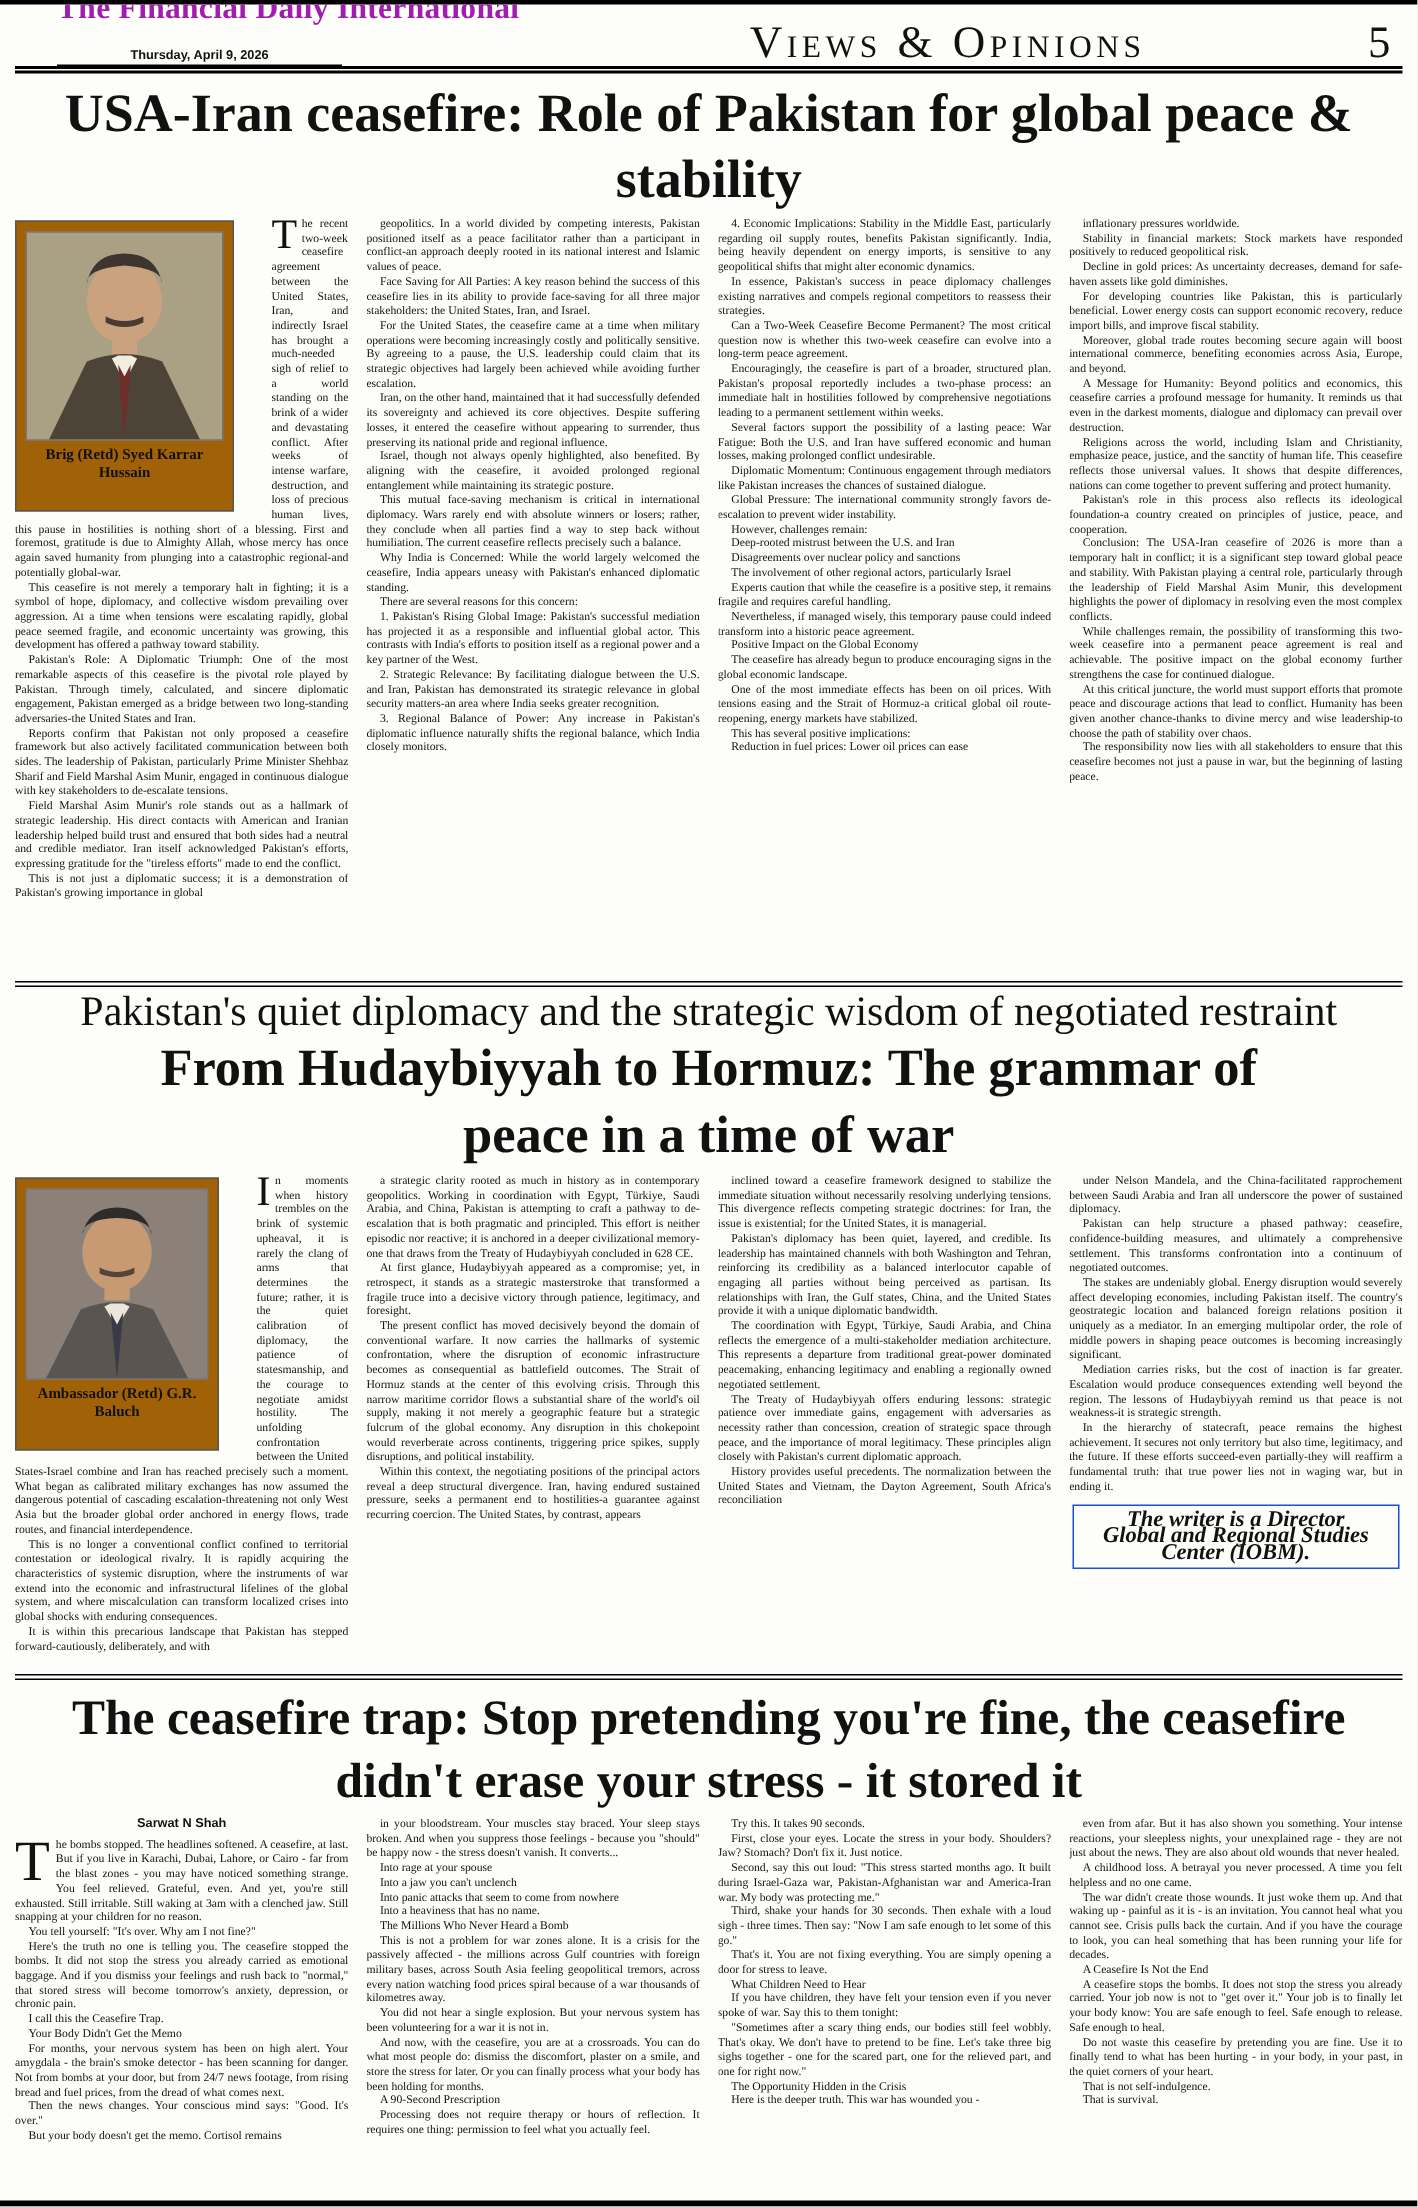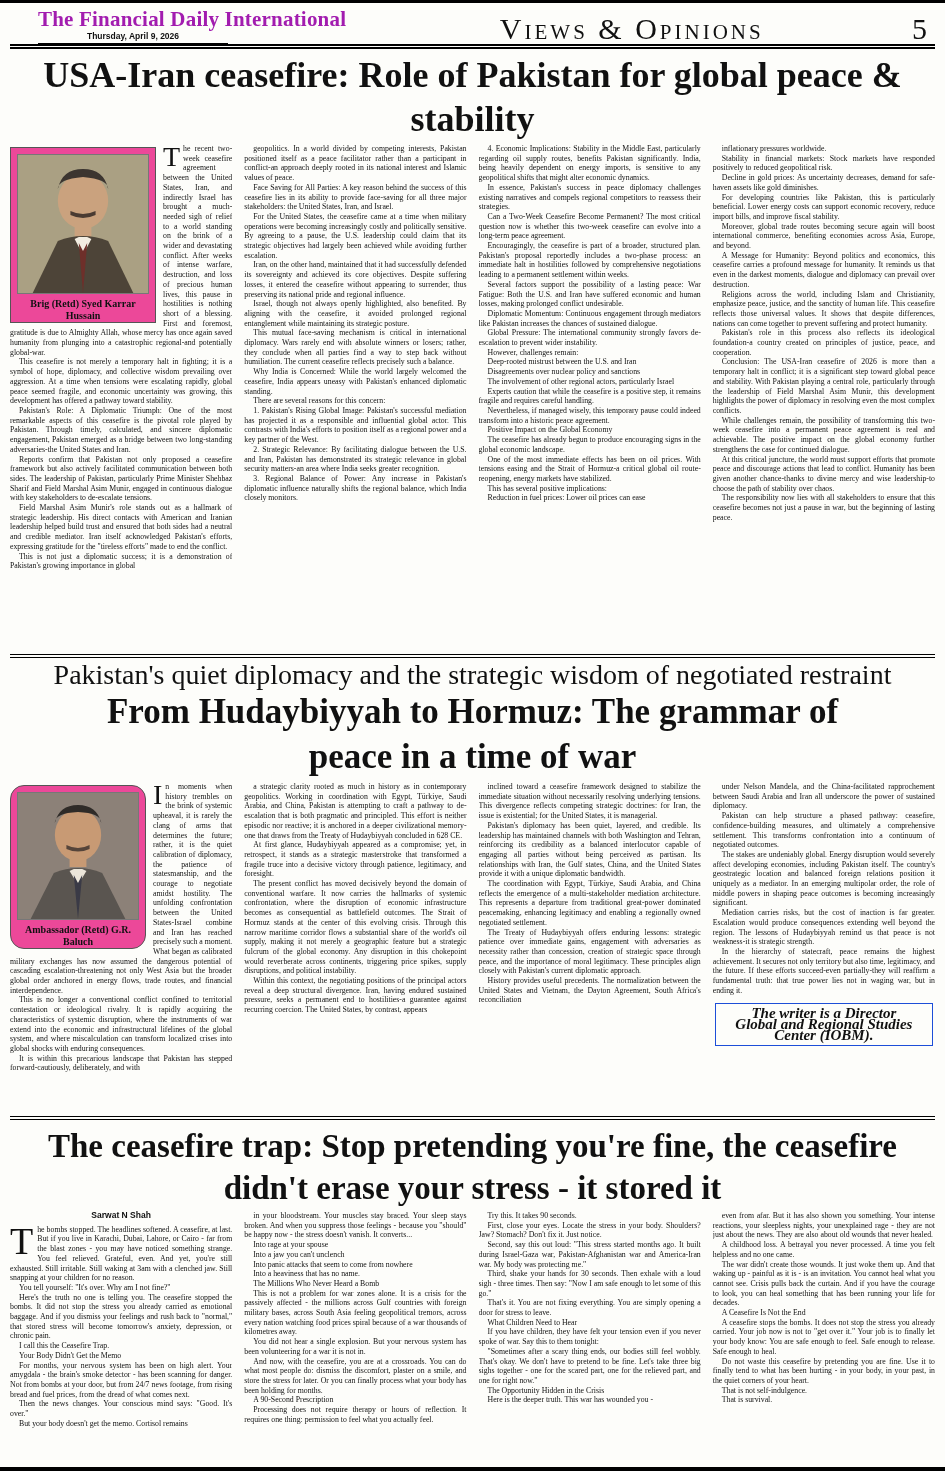--- a/index.html
+++ b/index.html
@@ -25,21 +25,21 @@
   }
   .mast-left { width: 42%; padding-left: 28px; }
   .paper-name {
     color: #a21caf; font-weight: bold;
     font-size: 21px; line-height: 22px; letter-spacing: .2px;
     white-space: nowrap;
   }
   .paper-date {
     font-family: "Liberation Sans", sans-serif;
     font-weight: bold; font-size: 8.5px; text-align: center;
-    width: 190px; margin-top: 1px;
+    width: 190px; margin-top: 15px;
     border-bottom: 1px solid #000; padding-bottom: 2px;
   }
   .mast-center { flex: 1; text-align: center; }
   .section-title {
     font-variant: small-caps; font-size: 30px; line-height: 30px;
     letter-spacing: 3px; font-weight: normal;
   }
   .mast-right { width: 70px; text-align: right; padding-right: 8px; }
   .page-number { font-size: 30px; line-height: 30px; }
 
@@ -81,30 +81,30 @@
   .dropcap {
     float: left; font-weight: normal;
     font-size: 28px; line-height: 23px;
     padding: 1px 3px 0 0;
   }
   .art3-cols .dropcap { font-size: 38px; line-height: 31px; padding-right: 4px; }
 
   
   .photo-box {
     float: left; width: 146px;
-    border: 1px solid #555; background: #ec4899;
-    padding: 6px 6px 0 6px; margin: 3px 7px 2px 0;
+    border: 1px solid #555; background: #a16207;
+    padding: 6px 6px 18px 6px; margin: 3px 25px 2px 0;
   }
   .photo-frame { border: 1px solid #777; display: block; }
   .photo-frame svg { display: block; }
   .photo-caption {
     font-weight: bold; text-align: center;
     font-size: 10px; line-height: 12px; margin-top: 4px;
   }
-  .art2-photo { width: 136px; border-radius: 14px; }
+  .art2-photo { width: 136px; }
 
   
   .rule { border: none; border-top: 4px double #000; margin: 4px 0 0 0; }
   .byline3 {
     font-family: "Liberation Sans", sans-serif;
     font-weight: bold; font-size: 8.5px; text-align: center;
     margin-bottom: 4px;
   }
   .writer-note {
     border: 1px solid #1d4ed8; margin: 8px 2px 0 2px; padding: 4px 18px;

